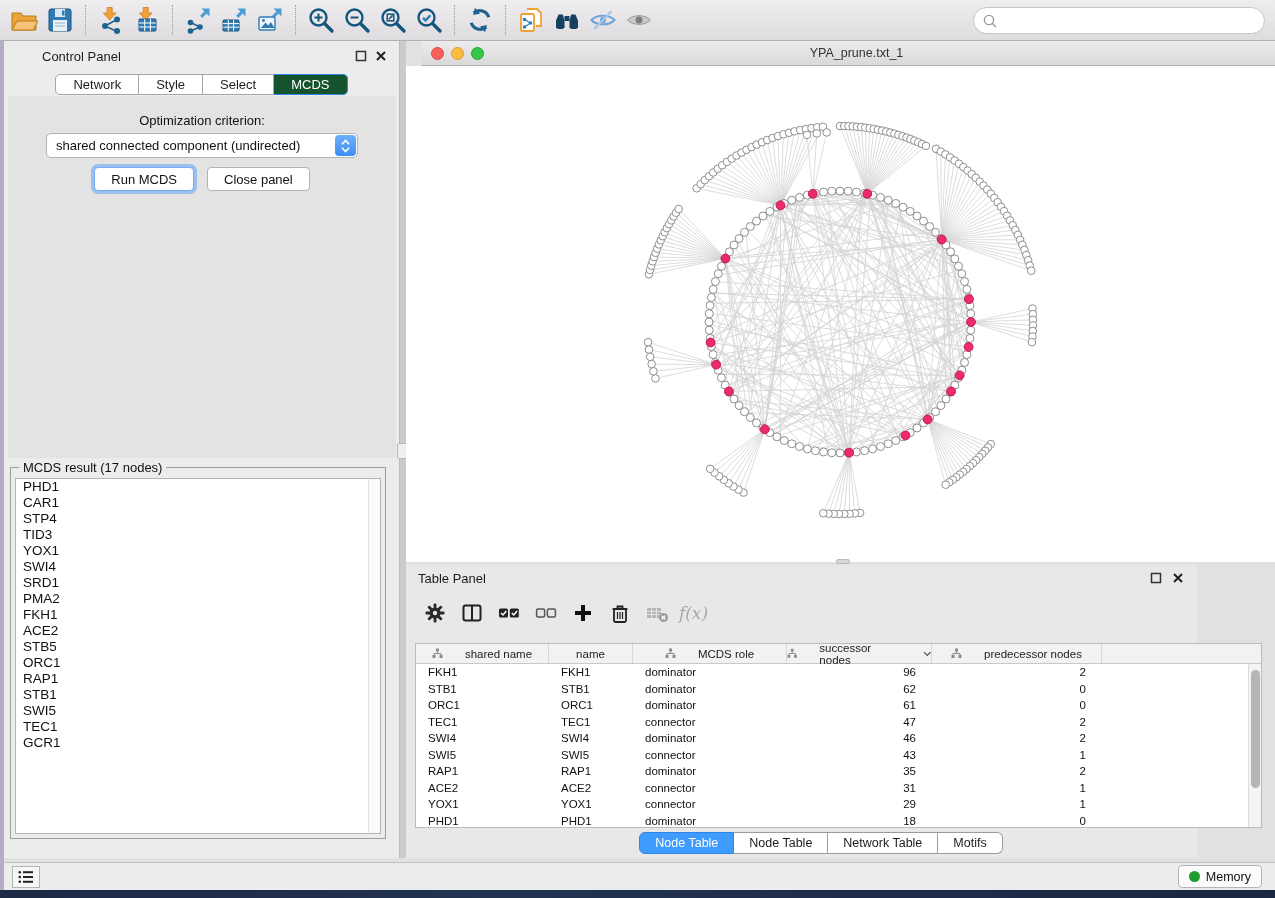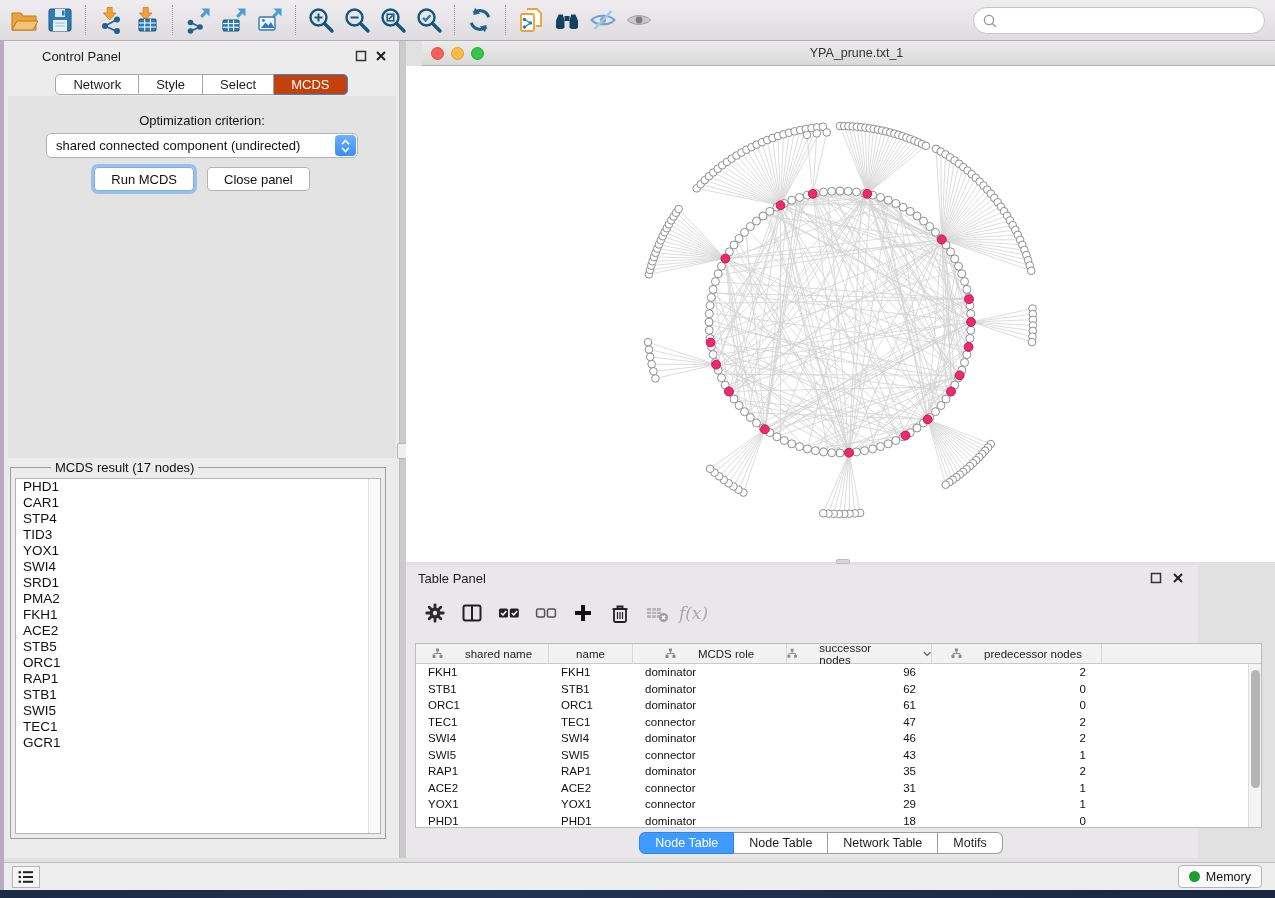--- a/index.html
+++ b/index.html
@@ -27,37 +27,37 @@
     background:#ececec; border-right:1px solid #bdbdbd; }
   #cp-header { position:absolute; left:0; top:0; width:100%; height:30px; }
   #cp-title { position:absolute; left:10px; top:8px; font-size:13px; color:#1c1c1c;margin-left:28px; }
   .panel-float { position:absolute; top:9px; width:12px; height:12px; }
   .panel-close { position:absolute; top:9px; width:12px; height:12px; }
   #cp-tabs { position:absolute; left:0; top:33px; width:100%; display:flex; justify-content:center; }
   .seg-tab { height:21px; line-height:19px; padding:0 17px; font-size:13px; color:#1c1c1c;
     background:#fff; border:1px solid #a6a6a6; border-left:none; cursor:default; }
   .seg-tab:first-child { border-left:1px solid #a6a6a6; border-radius:5px 0 0 5px; }
   .seg-tab:last-child { border-radius:0 5px 5px 0; }
-  .seg-tab.sel { background:#c2410c; border-color:#2f86e8; color:#fff; }
+  .seg-tab.sel { background:#14532d; border-color:#2f86e8; color:#fff; }
   #cp-inner { position:absolute; left:4px; top:55px; width:388px; height:362px; background:#e4e3e4; }
   #opt-label { position:absolute; left:0; top:17px; width:100%; text-align:center; font-size:13px; color:#111; }
   #criterion-select { position:absolute; left:38px; top:37px; width:312px; height:25px;
     background:#fff; border:1px solid #b3b3b3; border-radius:5px;
     display:flex; align-items:center; font-size:13px; color:#111; padding-left:9px; }
   #criterion-stepper { position:absolute; right:1px; top:1px; width:21px; height:21px;
     background:linear-gradient(#6eb1fb,#3b8df6); border-radius:4px; margin-top:0;
     display:flex; flex-direction:column; align-items:center; justify-content:center; }
   #run-row { position:absolute; left:0; top:71px; width:100%; display:flex; justify-content:center; gap:13px; }
   .mac-btn { height:24px; padding:0 16px; background:#fff; border:1px solid #b3b3b3;
     border-radius:4px; font-size:13px; color:#111; display:flex; align-items:center; cursor:default; }
   .mac-btn.focused { box-shadow:0 0 0 3px rgba(106,166,245,.6); border-color:#7aadf0; }
   #mcds-fieldset { position:absolute; left:6px; top:426px; width:376px; height:372px;
     border:1px solid #9e9e9e; background:#ececec; }
   #mcds-legend { position:absolute; left:8px; top:-8px; background:#ececec; padding:0 4px;
-    font-size:13px; color:#111;margin-left:32px; }
+    font-size:13px; color:#111; }
   #mcds-listbox { position:absolute; left:4px; top:10px; right:4px; bottom:4px;
     background:#fff; border:1px solid #b5b5b5; overflow:hidden; }
   #mcds-scroll { position:absolute; right:0; top:0; width:12px; height:100%;
     background:#fafafa; border-left:1px solid #e2e2e2; }
   .mcds-item { font-size:13.5px; line-height:16px; color:#111; padding-left:7px; }
 
   
   #v-splitter { position:absolute; left:400px; top:41px; width:6px; height:817px; background:#cccbcc; }
   #v-split-handle { position:absolute; left:-3px; top:402px; width:12px; height:16px;
     background:#f0f0f0; border:1px solid #b6b6b6; border-radius:2px; }

